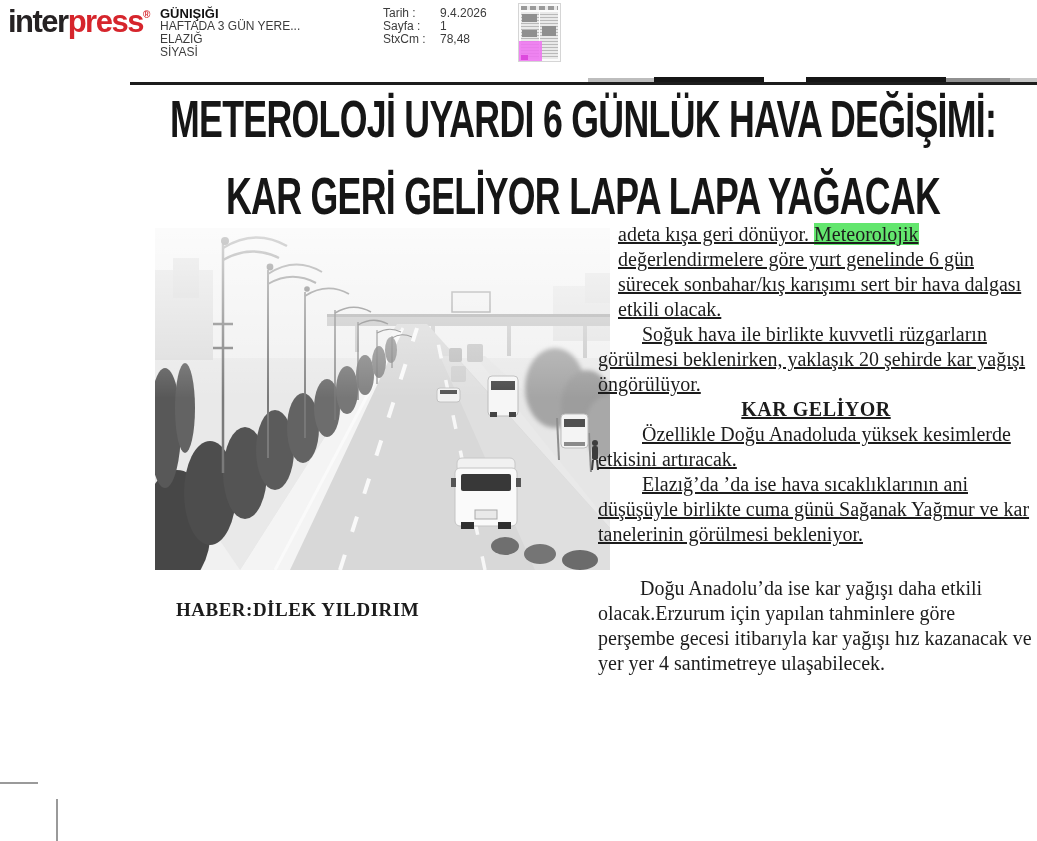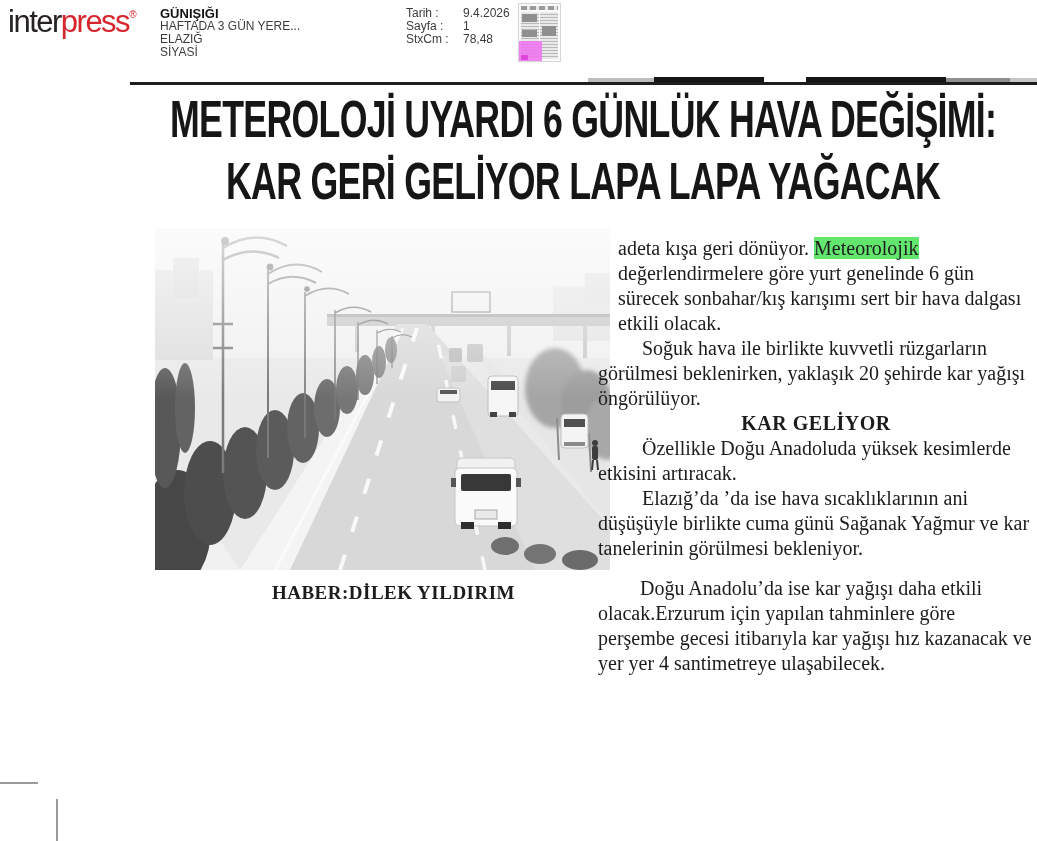--- a/index.html
+++ b/index.html
@@ -1,31 +1,31 @@
 <!DOCTYPE html>
 <html lang="tr"><head>
 <meta charset="utf-8">
 <style>
   * { margin:0; padding:0; box-sizing:border-box; }
   html,body { width:1037px; height:841px; }
   body { position:relative; background:#ffffff; overflow:hidden;
          font-family:"Liberation Sans", sans-serif; }
 
   
-  .logo { position:absolute; left:8px; top:4px; font-weight:400; font-size:31px;
+  .logo { position:absolute; left:8px; top:4px; font-weight:700; font-size:31px;
           letter-spacing:-1.5px; font-family:"Liberation Sans", sans-serif; }
   .logo .inter { color:#262223; }
   .logo .press { color:#d6252c; }
   .logo sup { font-size:10px; color:#d6252c; letter-spacing:0; vertical-align:14px; }
 
   .pub { position:absolute; left:160px; top:7px; font-size:12px; line-height:13px;
          color:#3c3c3c; }
   .pub .name { font-weight:700; color:#111; font-size:13px; }
 
-  .meta { position:absolute; left:383px; top:7px; font-size:12px; line-height:13px; color:#3c3c3c;margin-left:23px; }
+  .meta { position:absolute; left:383px; top:7px; font-size:12px; line-height:13px; color:#3c3c3c; }
   .meta .row { display:flex; }
   .meta .lbl { width:57px; }
 
   .thumb { position:absolute; left:518px; top:3px; width:43px; height:59px;
            background:#fbfbfb; border:1px solid #d5d5d5; overflow:hidden; }
   .thumb .mast { position:absolute; left:2px; top:2px; right:2px; height:4px;
                  background:repeating-linear-gradient(90deg,#9a9a9a 0 6px,#e9e9e9 6px 9px); }
   .thumb .colL, .thumb .colR { position:absolute; top:8px; bottom:2px; width:18px;
       background:repeating-linear-gradient(#e9e9e9 0 2px,#b9b9b9 2px 3px); }
   .thumb .colL { left:2px; } .thumb .colR { right:2px; }
@@ -37,36 +37,36 @@
                background:rgba(238,116,240,0.88); }
   .thumb .hl-dot { position:absolute; left:2px; bottom:1px; width:7px; height:5px;
                background:#dd49dd; }
 
   
   .edge { position:absolute; height:5px; }
   .rule { position:absolute; left:130px; top:82px; width:907px; height:3px; background:#1d1d1d; }
 
   
   .headline { position:absolute; left:130px; top:92px; width:907px;
-              display:flex; flex-direction:column; align-items:center; gap:7px; }
+              display:flex; flex-direction:column; align-items:center; gap:22px; }
   .headline .hline { white-space:nowrap; font-weight:700; font-size:51px; line-height:55px;
               color:#161616; transform:scaleX(0.70); letter-spacing:-1px;
               font-family:"Liberation Sans", sans-serif; }
 
   
   .photo { position:absolute; left:155px; top:228px; width:455px; height:342px; }
 
   
   .serif { font-family:"Liberation Serif", serif; color:#1c1c1c;
            font-size:20px; line-height:25px; }
-  .col-left { position:absolute; left:130px; top:580px; width:481px;text-align:center; }
+  .col-left { position:absolute; left:130px; top:597px; width:481px; }
   .byline { font-weight:700; font-size:19px; text-indent:46px; letter-spacing:0.5px; }
   .col-left p.body { text-indent:26px; }
 
-  .col-right { position:absolute; left:598px; top:236px; width:436px; }
+  .col-right { position:absolute; left:598px; top:222px; width:436px;text-decoration:underline; }
   .col-right .p1 { padding-left:20px; }
   .col-right .ind { text-indent:44px; }
   .subhead { font-weight:700; text-align:center; letter-spacing:0.5px; }
   .hl-green { background:#63e66e; }
   .col-right2 { position:absolute; left:598px; top:576px; width:438px; }
   .col-right2 p { text-indent:42px; }
 
   
   .crop-h { position:absolute; left:0; top:782px; width:38px; height:2px; background:#9a9a9a; }
   .crop-v { position:absolute; left:56px; top:799px; width:2px; height:42px; background:#9a9a9a; }

